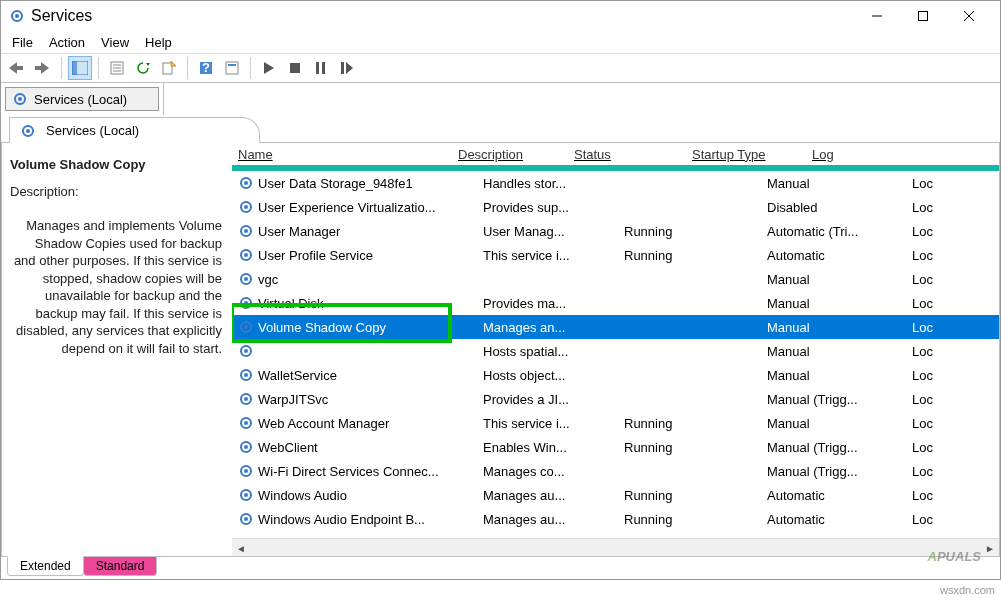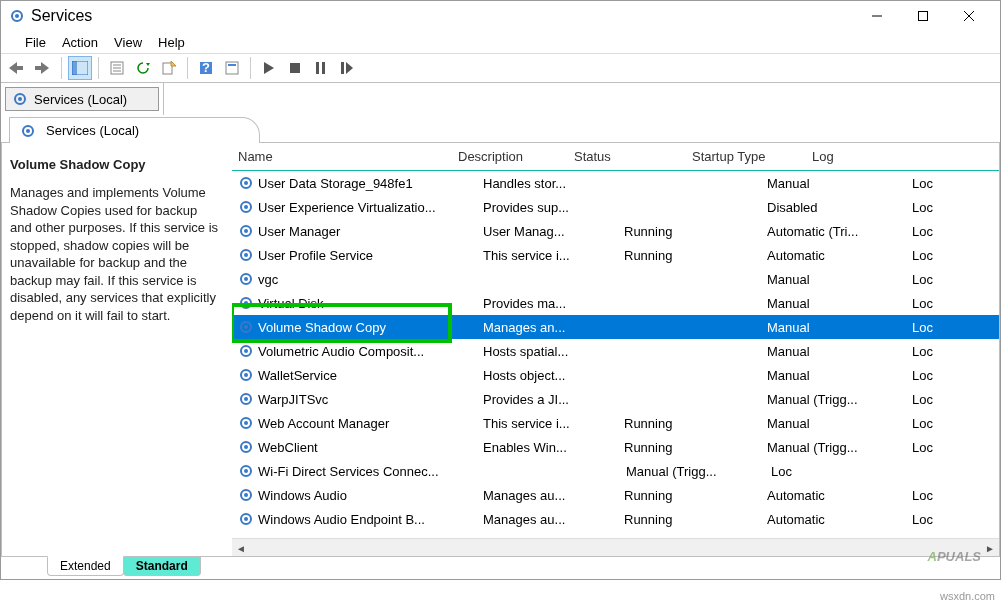--- a/index.html
+++ b/index.html
@@ -7,21 +7,21 @@
   
   .window { width: 1001px; height: 580px; border: 1px solid #999; background: #fff; position: relative; }
   
   
   .titlebar { height: 30px; display: flex; align-items: center; padding: 0 8px; }
   .titlebar .icon { width: 16px; height: 16px; margin-right: 6px; }
   .titlebar .title { flex: 1; font-size: 16px; color: #000; }
   .winbtn { width: 46px; height: 30px; display: flex; align-items: center; justify-content: center; color: #222; }
   
   
-  .menubar { height: 22px; display: flex; align-items: center; padding: 0 18px; gap: 4px; }
+  .menubar { height: 22px; display: flex; align-items: center; padding: 0 5px; gap: 4px; }
   .menubar span { padding: 2px 6px; font-size: 13px; color: #000; }
   
   
   .toolbar { height: 30px; border-top: 1px solid #ddd; border-bottom: 1px solid #bfbfbf; display: flex; align-items: center; padding: 0 4px; gap: 2px; background: #fff; }
   .tb-btn { width: 24px; height: 24px; display: flex; align-items: center; justify-content: center; border: 1px solid transparent; }
   .tb-btn.sel { border: 1px solid #7eb4ea; background: #cde6f7; }
   .tb-sep { width: 1px; height: 22px; background: #ccc; margin: 0 4px; }
   
   
   .main { display: flex; height: calc(100% - 82px); border-top: 0; flex-direction: column; }
@@ -34,25 +34,25 @@
   .tabhead { height: 28px; background: #fff; border-bottom: 1px solid #bfbfbf; display: flex; align-items: flex-end; padding-left: 8px; position: relative; }
   .tabhead .tab { height: 26px; padding: 4px 120px 4px 10px; border: 1px solid #bfbfbf; border-bottom: none; border-top-right-radius: 18px; display: flex; align-items: center; gap: 6px; background: #fff; position: relative; bottom: -1px; }
   .tabhead .tabtext { font-size: 13px; padding-left:4px; }
   
   .panel { flex: 1; display: flex; border: 1px solid #bfbfbf; border-top:none; margin: 0; overflow: hidden; }
 
   
   .detail { width: 230px; padding: 14px 10px 10px 8px; font-size: 13px; color: #222; }
   .detail h3 { margin: 0 0 12px 0; font-size: 13px; font-weight: bold; }
   .detail .desc-label { margin-top: 12px; }
-  .detail .desc { margin-top: 2px; line-height: 1.35; }
+  .detail .desc { margin-top: 18px; line-height: 1.35; text-align: right; }
   
   
   .listview { flex: 1; display: flex; flex-direction: column; border-left: 0; overflow: hidden; }
-  .lv-head { display: flex; height: 28px; border-bottom: 1px solid #14b8a6; align-items: flex-start; }
+  .lv-head { display: flex; height: 28px; border-bottom: 6px solid #14b8a6; align-items: flex-start; text-decoration: underline; }
   .lv-col { padding: 0 6px; font-size: 13px; color: #333; height: 100%; display: flex; align-items: center; border-right: 1px solid transparent; }
   .col-name { width: 220px; }
   .col-desc { width: 116px; }
   .col-status { width: 80px; }
   .col-startup { width: 120px; margin-left: 38px; }
   .col-logon { flex: 1; }
   
   .lv-body { flex: 1; overflow: hidden; position: relative; }
   .lv-row { display: flex; height: 24px; align-items: center; font-size: 13px; color: #000; gap: 25px; }
   .lv-row .cell { padding: 0 6px; white-space: nowrap; overflow: hidden; text-overflow: ellipsis; height: 100%; display: flex; align-items: center; gap: 4px; }
@@ -61,26 +61,26 @@
   
   .lv-hl { position: absolute; border: 4px solid #00c000; pointer-events:none; }
   
   .scroll-h { height: 18px; background: #f0f0f0; border-top: 1px solid #ddd; position: relative; }
   .scroll-h .arrow { position: absolute; width: 18px; height: 18px; background: #f0f0f0; display:flex; align-items:center; justify-content:center; color:#555; font-size:10px;}
   .scroll-h .arrow.l { left:0; }
   .scroll-h .arrow.r { right:0; }
   
   
   .bottom-tabs { height: 22px; display: flex; align-items: flex-start; padding-left: 6px; background:#fff;}
-  .bottom-tabs .btab { padding: 2px 12px; border: 1px solid #bfbfbf; border-top: none; border-bottom-left-radius: 4px; border-bottom-right-radius: 4px; font-size:12px; margin-right:-1px; background:#5eead4;font-weight:bold;}
-  .bottom-tabs .btab.active { font-weight: normal; background:#fff; position: relative; top:-1px; border-top:1px solid #fff;margin-left:40px;}
+  .bottom-tabs .btab { padding: 2px 12px; border: 1px solid #bfbfbf; border-top: none; border-bottom-left-radius: 4px; border-bottom-right-radius: 4px; font-size:12px; margin-right:-1px; background:#ec4899;}
+  .bottom-tabs .btab.active { font-weight: normal; background:#fff; position: relative; top:-1px; border-top:1px solid #fff;}
   
   .watermark { position:absolute; right:20px; bottom:36px; font-size:26px; font-weight:bold; font-style:italic; color:rgba(80,80,80,0.5); letter-spacing:0px; pointer-events:none;}
   .watermark .green { color: rgba(100,160,60,0.6); position: relative;}
-  .source-label { position:absolute; right:6px; bottom:2px; font-size:11px; color:#999;}
+  .source-label { position:absolute; right:6px; bottom:8px; font-size:11px; color:#999;}
   
   svg.gearicon { width:16px; height:16px; flex-shrink:0;}
 </style>
 </head>
 <body>
 
 <div class="window">
 
   <div class="titlebar">
     <svg class="gearicon icon" viewBox="0 0 16 16">
@@ -209,20 +209,21 @@
           <svg class="gearicon" viewBox="0 0 16 16">
               <circle cx="8" cy="8" r="5" fill="none" stroke="#3a78c8" stroke-width="2"></circle>
               <circle cx="8" cy="8" r="2" fill="#3a78c8"></circle>
             </svg>
           <span class="tabtext">Services (Local)</span>
         </div>
       </div>
       <div class="panel">
         <div class="detail">
           <h3>Volume Shadow Copy</h3>
+          <div class="desc-label">Description:</div>
           <div class="desc">Manages and implements Volume Shadow Copies used for backup and other purposes. If this service is stopped, shadow copies will be unavailable for backup and the backup may fail. If this service is disabled, any services that explicitly depend on it will fail to start.</div>
         </div>
         <div class="listview">
           <div class="lv-head">
             <div class="lv-col col-name">Name</div>
             <div class="lv-col col-desc">Description</div>
             <div class="lv-col col-status">Status</div>
             <div class="lv-col col-startup">Startup Type</div>
             <div class="lv-col col-logon">Log</div>
           </div>
@@ -318,21 +319,20 @@
                 <div class="cell col-status"></div>
                 <div class="cell col-startup">Manual</div>
                 <div class="cell col-logon">Loc</div>
               </div>
               <div class="lv-row">
                 <div class="cell col-name">
                   <svg class="gearicon" viewBox="0 0 16 16">
                     <circle cx="8" cy="8" r="5" fill="none" stroke="#3a78c8" stroke-width="2"></circle>
                     <circle cx="8" cy="8" r="2" fill="#3a78c8"></circle>
                   </svg>
-                  <span>Volumetric Audio Composit...</span>
                 </div>
                 <div class="cell col-desc">Hosts spatial...</div>
                 <div class="cell col-status"></div>
                 <div class="cell col-startup">Manual</div>
                 <div class="cell col-logon">Loc</div>
               </div>
               <div class="lv-row">
                 <div class="cell col-name">
                   <svg class="gearicon" viewBox="0 0 16 16">
                     <circle cx="8" cy="8" r="5" fill="none" stroke="#3a78c8" stroke-width="2"></circle>
@@ -385,20 +385,21 @@
                 <div class="cell col-logon">Loc</div>
               </div>
               <div class="lv-row">
                 <div class="cell col-name">
                   <svg class="gearicon" viewBox="0 0 16 16">
                     <circle cx="8" cy="8" r="5" fill="none" stroke="#3a78c8" stroke-width="2"></circle>
                     <circle cx="8" cy="8" r="2" fill="#3a78c8"></circle>
                   </svg>
                   <span>Wi-Fi Direct Services Connec...</span>
                 </div>
+                <div class="cell col-desc">Manages co...</div>
                 <div class="cell col-status"></div>
                 <div class="cell col-startup">Manual (Trigg...</div>
                 <div class="cell col-logon">Loc</div>
               </div>
               <div class="lv-row">
                 <div class="cell col-name">
                   <svg class="gearicon" viewBox="0 0 16 16">
                     <circle cx="8" cy="8" r="5" fill="none" stroke="#3a78c8" stroke-width="2"></circle>
                     <circle cx="8" cy="8" r="2" fill="#3a78c8"></circle>
                   </svg>

